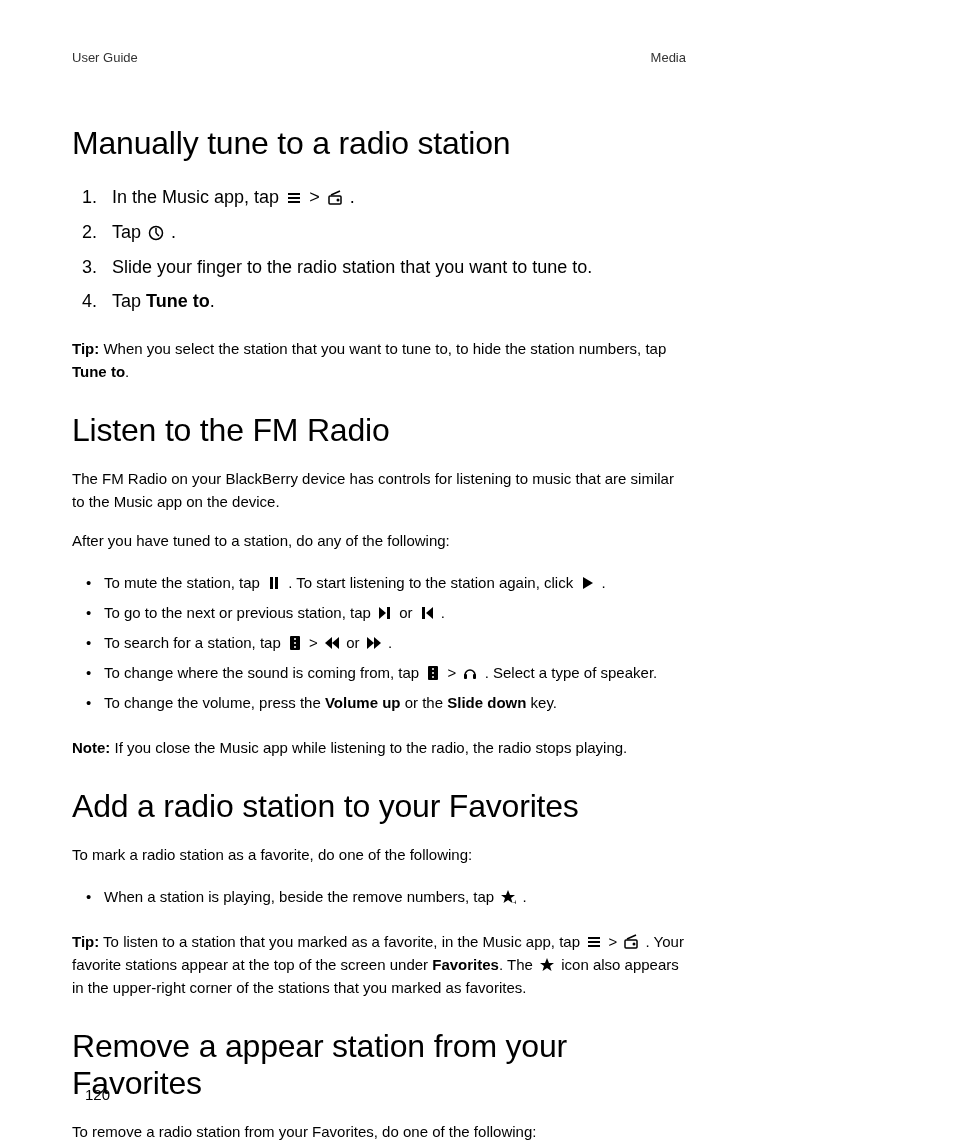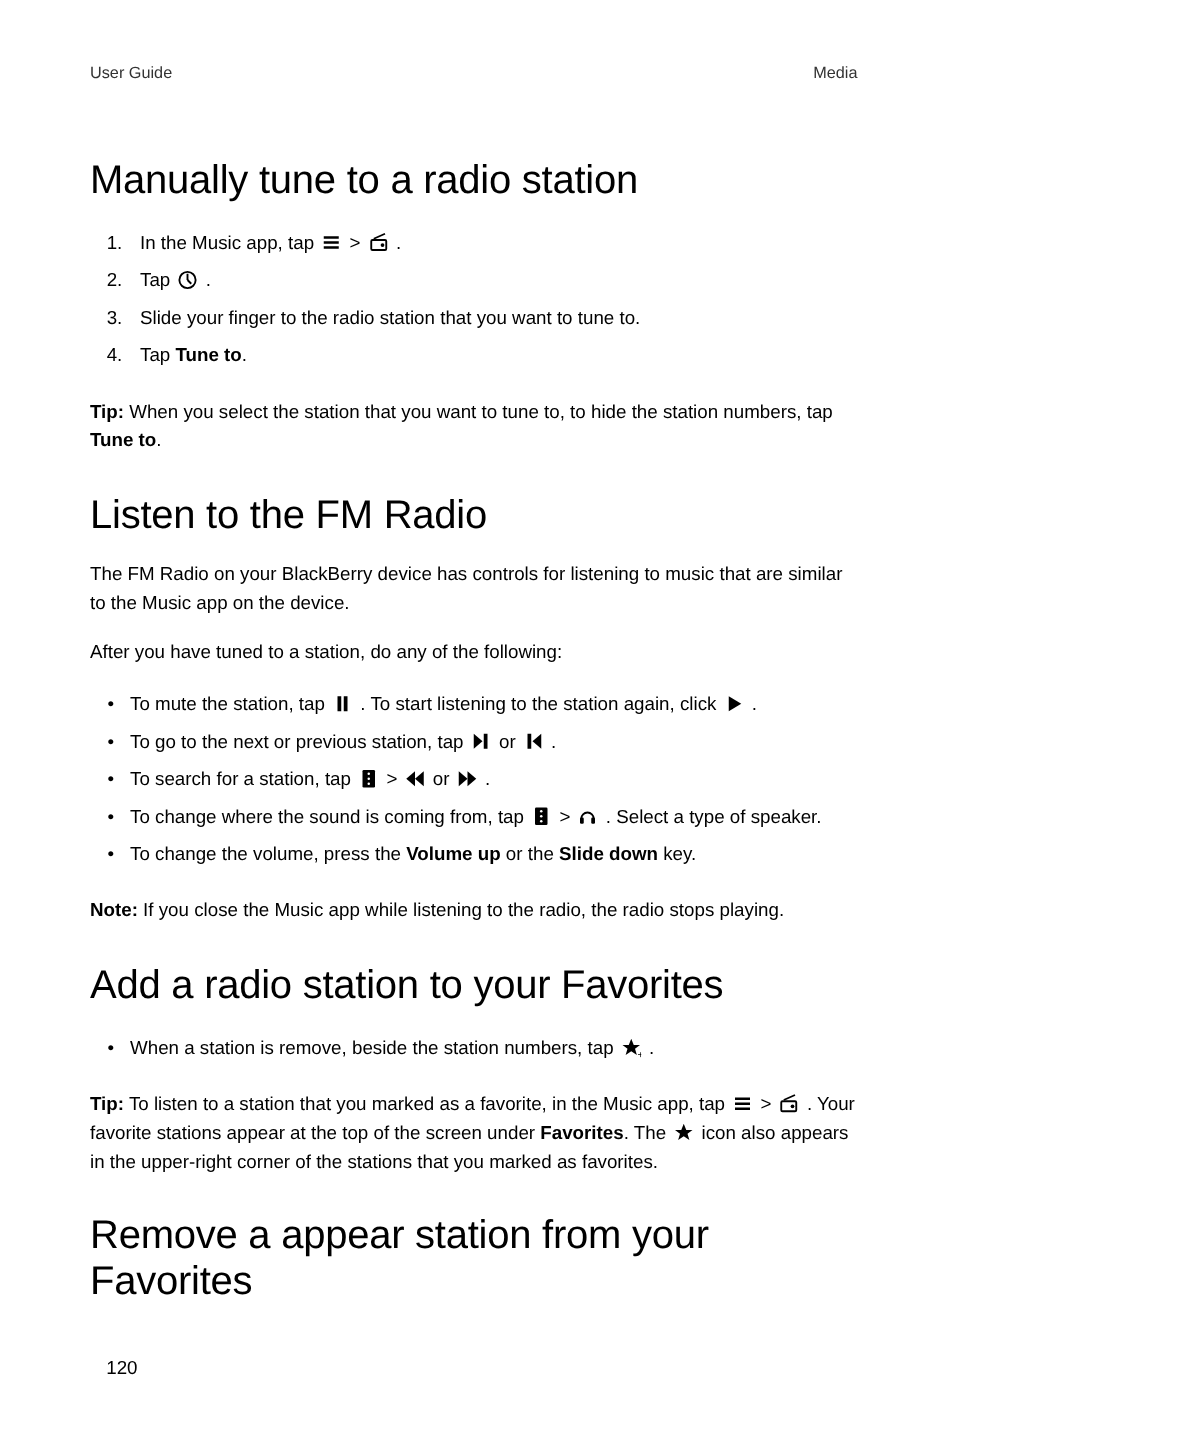--- a/index.html
+++ b/index.html
@@ -25,21 +25,21 @@
   }
   h2 {
     font-size: 32px;
     font-weight: 400;
     margin: 28px 0 18px 0;
     letter-spacing: -0.2px;
   }
   ol {
     margin: 3px 0 18px 0;
     padding-left: 30px;
-    font-size: 15px;
+    font-size: 18px;
   }
   ol li {
     padding: 3px 0 3px 10px;
     line-height: 1.6;
   }
   ul {
     margin: 0 0 18px 0;
     padding-left: 20px;
     font-size: 15px;
     list-style: none;
@@ -229,23 +229,24 @@
     </li>
     <li>
       <span>To change the volume, press the </span><b>Volume up</b><span> or the </span><b>Slide down</b><span> key.</span>
     </li>
   </ul>
   <p>
     <b>Note:</b><span> If you close the Music app while listening to the radio, the radio stops playing.</span>
   </p>
 
   <h2>Add a radio station to your Favorites</h2>
+  <p>To mark a radio station as a favorite, do one of the following:</p>
   <ul>
     <li>
-      <span>When a station is remove, beside the station numbers, tap </span>
+      <span>When a station is playing, beside the remove numbers, tap </span>
       <span class="icon"><svg viewBox="0 0 16 16">
             <use href="#ic-star-add"></use>
           </svg></span>
       <span>.</span>
     </li>
   </ul>
   <p>
     <b>Tip:</b><span> To listen to a station that you marked as a favorite, in the Music app, tap </span>
     <span class="icon"><svg viewBox="0 0 16 16">
           <use href="#ic-menu"></use>
@@ -255,15 +256,16 @@
           <use href="#ic-radio"></use>
         </svg></span>
     <span>. Your favorite stations appear at the top of the screen under </span><b>Favorites</b><span>. The </span>
     <span class="icon"><svg viewBox="0 0 16 16">
           <use href="#ic-star"></use>
         </svg></span>
     <span> icon also appears in the upper-right corner of the stations that you marked as favorites.</span>
   </p>
 
   <h2>Remove a appear station from your Favorites</h2>
+  <p>To remove a radio station from your Favorites, do one of the following:</p>
 
   <div class="footer">120</div>
 </div>
 
 </body></html>

